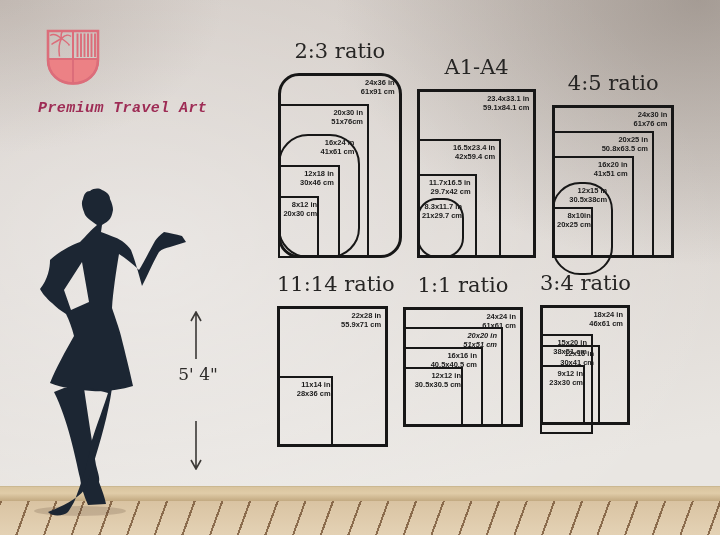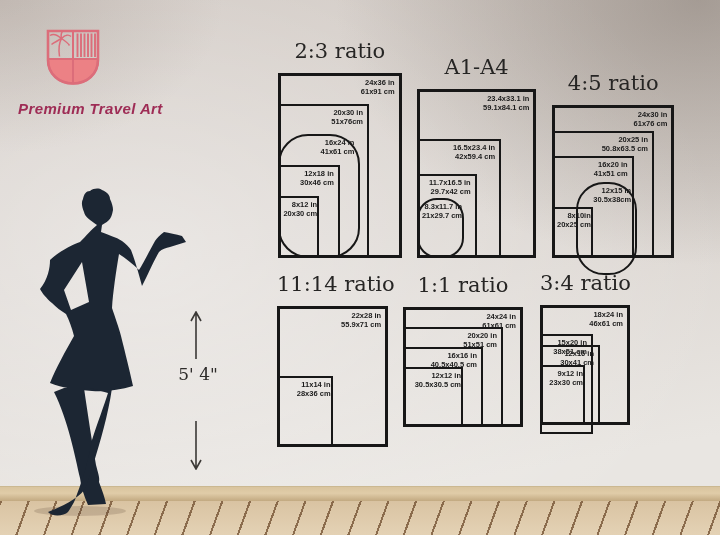--- a/index.html
+++ b/index.html
@@ -21,22 +21,22 @@
   .floor{
     position:absolute;left:0;right:0;top:501px;height:34px;
     background:
       repeating-linear-gradient(110deg, rgba(124,91,60,0.85) 0 2px, rgba(124,91,60,0) 2px 26px),
       linear-gradient(180deg,#d9c3a2 0%,#e4d2b5 100%);
   }
   
   .logo{position:absolute;left:18px;top:28px;width:150px;}
   .logo svg{display:block;margin-left:27px;}
   .brand{
-    margin-top:14px;font-family:Liberation Sans, sans-serif;font-style:italic;font-weight:bold;
-    font-size:15px;color:#9e2c55;letter-spacing:0.4px;white-space:nowrap;
+    margin-top:14px;font-family:Liberation Mono, monospace;font-style:italic;font-weight:bold;
+    font-size:15px;color:#9e2c55;letter-spacing:0.4px;white-space:nowrap;margin-left:20px;
   }
   
   .h-arrow{position:absolute;left:189px;}
   .h-text{
     position:absolute;left:156px;top:364px;width:84px;text-align:center;
     font-family:"DejaVu Serif",serif;color:#2e2c2a;
   }
   .h-text .ft{font-size:17px;line-height:21px;}
   .h-text .cm{font-size:17px;line-height:22px;}
   
@@ -157,21 +157,21 @@
     <svg class="h-arrow" style="top:419px" width="14" height="51" viewBox="0 0 14 51">
       <path d="M2,41 L7,50 L12,41 M7,50 L7,2" fill="none" stroke="#3b3936" stroke-width="1.6"></path>
     </svg>
     <div class="h-text">
       <div class="ft">5' 4"</div>
     </div>
   </div>
 
   <div>
       <div class="chart-title" style="left: 278px; width: 123.6px; top: 38.6px;">2:3 ratio</div>
-      <div class="size-box outer" style="left: 278px; top: 72.6px; width: 123.6px; height: 185.4px;">
+      <div class="size-box outer" style="left: 278px; top: 72.6px; width: 123.6px; height: 185.4px; border-radius: 21px;">
         <div class="size-label">
           <div>24x36 in</div>
           <div>61x91 cm</div>
         </div>
       </div>
       <div class="size-box" style="left: 278px; top: 103.5px; width: 91px; height: 154.5px;">
         <div class="size-label">
           <div>20x30 in</div>
           <div>51x76cm</div>
         </div>
@@ -231,21 +231,21 @@
           <div>20x25 in</div>
           <div>50.8x63.5 cm</div>
         </div>
       </div>
       <div class="size-box" style="left: 552px; top: 156px; width: 81.6px; height: 102px;">
         <div class="size-label">
           <div>16x20 in</div>
           <div>41x51 cm</div>
         </div>
       </div>
-      <div class="size-box" style="left: 576px; top: 181.5px; width: 61.2px; height: 93px; border-radius: 28px;">
+      <div class="size-box" style="left: 552px; top: 181.5px; width: 61.2px; height: 93px; border-radius: 28px;">
         <div class="size-label">
           <div>12x15 in</div>
           <div>30.5x38cm</div>
         </div>
       </div>
       <div class="size-box" style="left: 552px; top: 207px; width: 40.8px; height: 51px;">
         <div class="size-label center">
           <div>8x10in</div>
           <div>20x25 cm</div>
         </div>
@@ -263,21 +263,21 @@
           <div>28x36 cm</div>
         </div>
       </div>
       <div class="chart-title" style="left: 403px; width: 120px; top: 273px;">1:1 ratio</div>
       <div class="size-box outer" style="left: 403px; top: 307px; width: 120px; height: 120px;">
         <div class="size-label">
           <div>24x24 in</div>
           <div>61x61 cm</div>
         </div>
       </div>
-      <div class="size-box" style="left: 403px; top: 327px; width: 100px; height: 100px;">
+      <div class="size-box" style="left: 403px; top: 327px; width: 100px; height: 100px; font-style: italic;">
         <div class="size-label">
           <div>20x20 in</div>
           <div>51x51 cm</div>
         </div>
       </div>
       <div class="size-box" style="left: 403px; top: 347px; width: 80px; height: 80px;">
         <div class="size-label">
           <div>16x16 in</div>
           <div>40.5x40.5 cm</div>
         </div>

